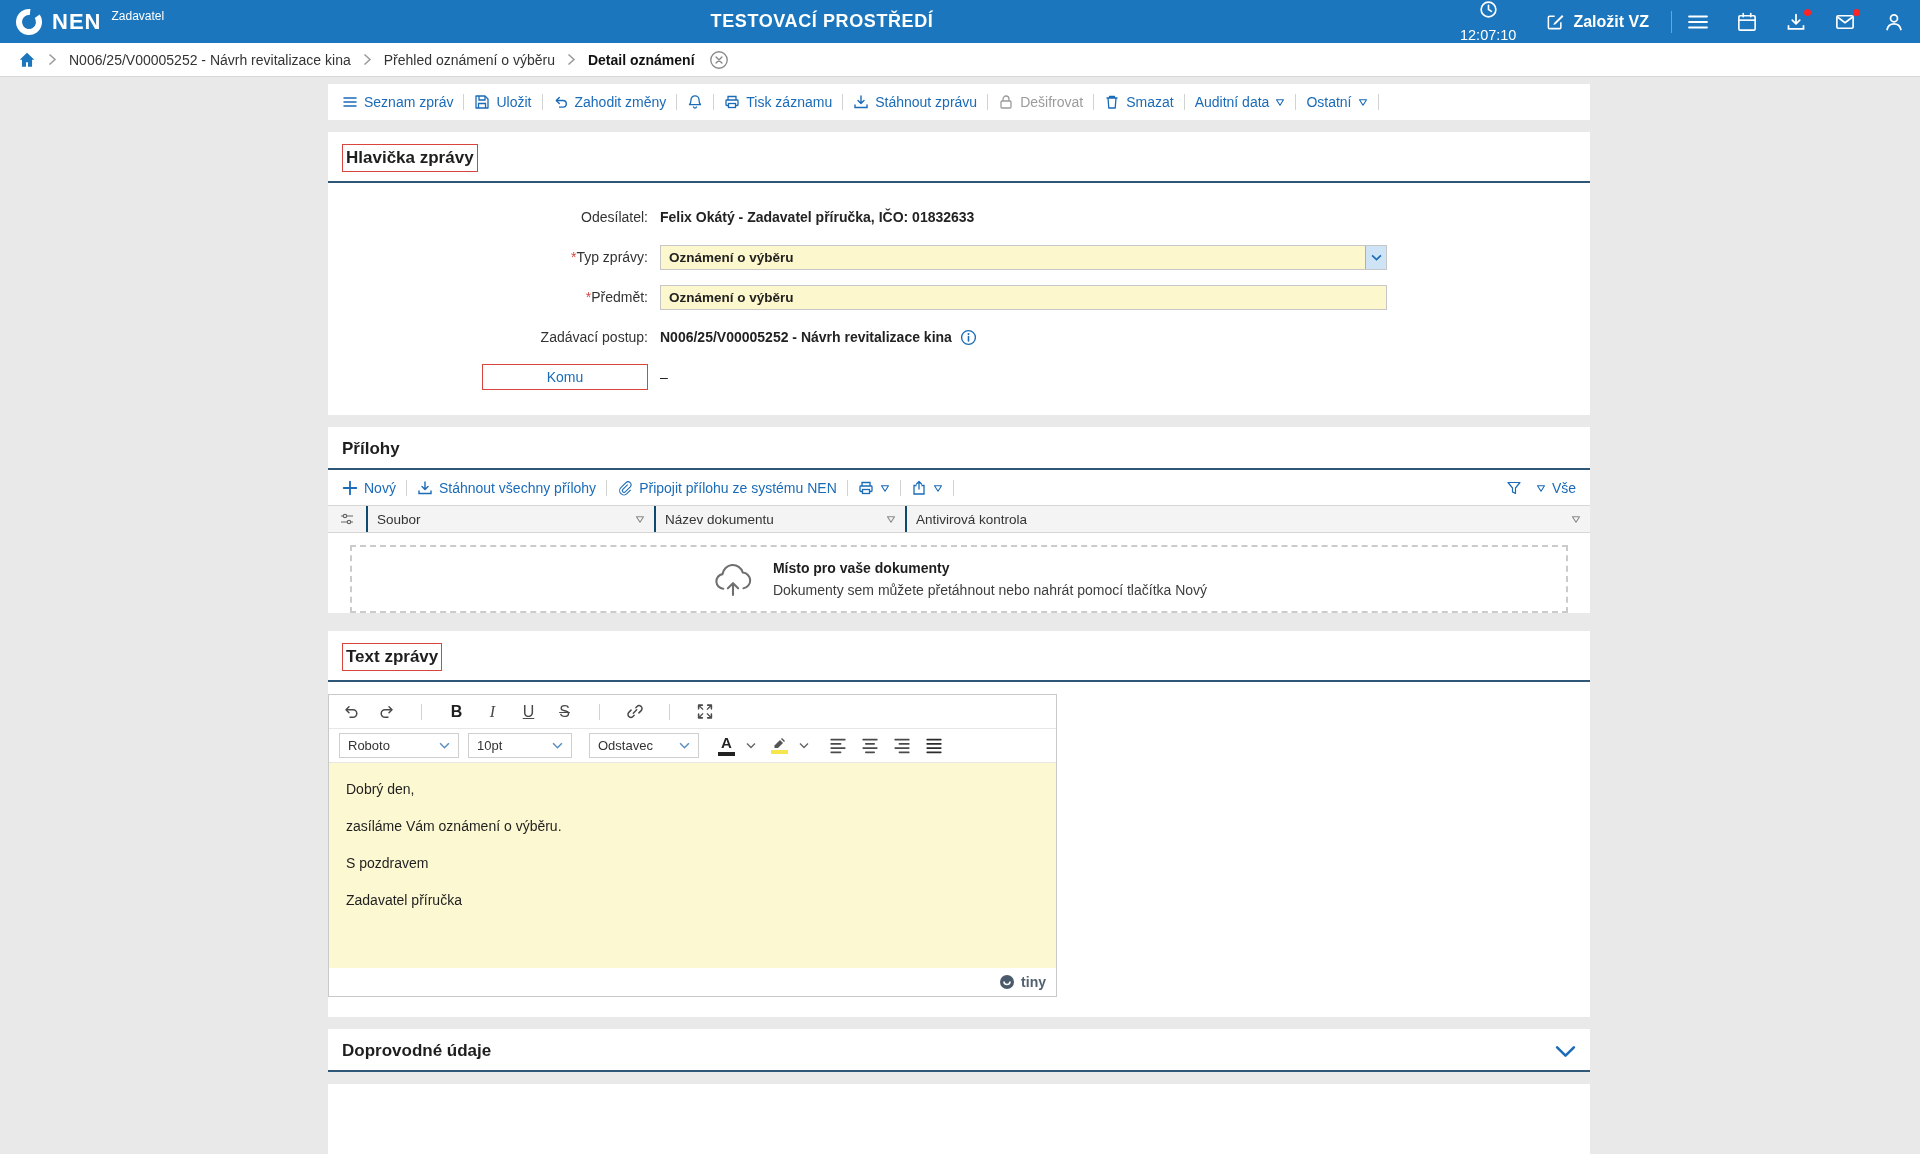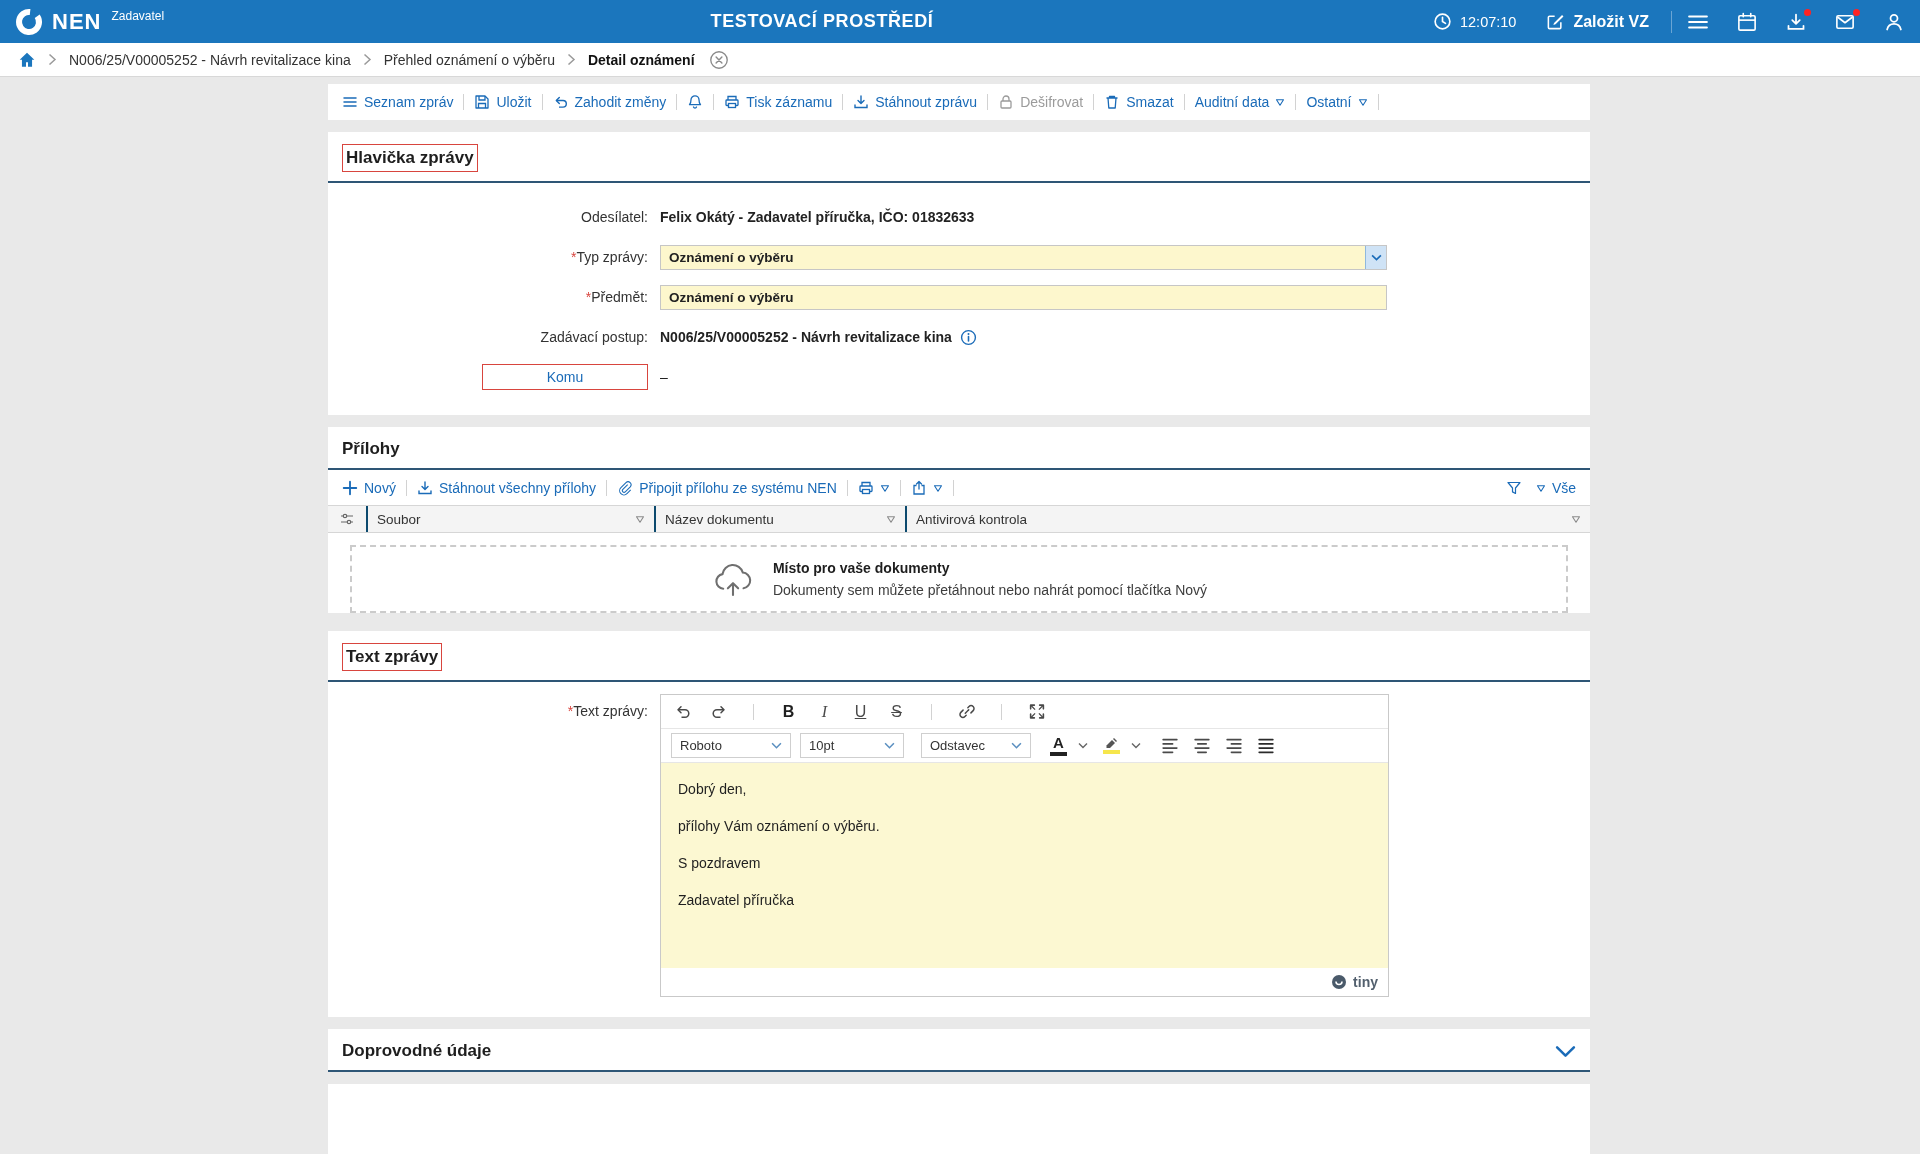--- a/index.html
+++ b/index.html
@@ -19,21 +19,21 @@
   .brand { display:flex; align-items:center; gap:8px; }
   .logo svg { width:30px; height:30px; }
   .brand-text { display:flex; flex-direction:row; line-height:1.05; }
   .brand-name { font-size:22px; font-weight:bold; letter-spacing:1px; }
   .brand-sub { font-size:12px; margin-left:10px; }
   .env-title {
     position:absolute; left:822px; transform:translateX(-50%);
     font-size:18px; font-weight:bold; letter-spacing:.6px; white-space:nowrap;
   }
   .top-right { margin-left:auto; display:flex; align-items:center; }
-  .time-block { display:flex; align-items:center; gap:8px; font-size:14.5px; }
+  .time-block { display:flex; align-items:center; gap:8px; font-size:14.5px;flex-direction:column; }
   .time-block svg, .vz-btn svg { width:19px; height:19px; }
   .vz-btn { display:flex; align-items:center; gap:8px; font-size:16px; font-weight:bold;
             margin-left:24px; background:none; border:none; color:#fff; font-family:inherit; cursor:pointer; }
   .top-sep { width:1px; height:22px; background:rgba(255,255,255,.35); margin:0 16px; }
   .top-icons { display:flex; align-items:center; gap:29px; }
   .top-icon { position:relative; width:20px; height:20px; color:#fff; cursor:pointer; }
   .top-icon svg { width:20px; height:20px; }
   .badge { position:absolute; top:-3px; right:-5px; width:7px; height:7px; border-radius:50%; background:#ff2323; }
 
   
@@ -527,21 +527,20 @@
         <div class="dz-sub">Dokumenty sem můžete přetáhnout nebo nahrát pomocí tlačítka Nový</div>
       </div>
     </div>
   </div>
 
   <div class="card">
     <div class="card-head">
       <span class="sec-title red-frame">Text zprávy</span>
     </div>
     <div class="editor-row">
-      <div class="flabel editor-label"><span class="req">*</span><span>Text zprávy:</span></div>
       <div class="editor">
         <div class="tb">
           <button class="tbtn">
               <svg viewBox="0 0 18 16">
                 <path d="M4 6.2h7a3.8 3.8 0 0 1 0 7.6H7.5" stroke="currentColor" fill="none" stroke-width="1.5"></path>
                 <path d="M7 3.2l-3 3 3 3" stroke="currentColor" fill="none" stroke-width="1.5" stroke-linecap="round" stroke-linejoin="round"></path>
               </svg>
             </button>
           <button class="tbtn">
               <svg viewBox="0 0 18 16">
@@ -633,21 +632,21 @@
               </svg>
             </button>
           <button class="tbtn align-ic" style="color:#2b2b2b;">
               <svg viewBox="0 0 17 17">
                 <path d="M2 2.5h13M2 6.5h13M2 10.5h13M2 14.5h13" stroke="currentColor" stroke-width="1.5" stroke-linecap="round"></path>
               </svg>
             </button>
         </div>
         <div class="editor-body">
           <p>Dobrý den,</p>
-          <p>přílohy Vám oznámení o výběru.</p>
+          <p>zasíláme Vám oznámení o výběru.</p>
           <p>S pozdravem</p>
           <p>Zadavatel příručka</p>
         </div>
         <div class="statusbar">
           <span class="tiny-logo">
               <svg viewBox="0 0 16 16">
                 <circle cx="8" cy="8" r="7" fill="#4a5a6a"></circle>
                 <path d="M5 7.5a3 3 0 0 0 6 0" stroke="#fff" stroke-width="1.6" fill="none"></path>
               </svg>
             </span>

